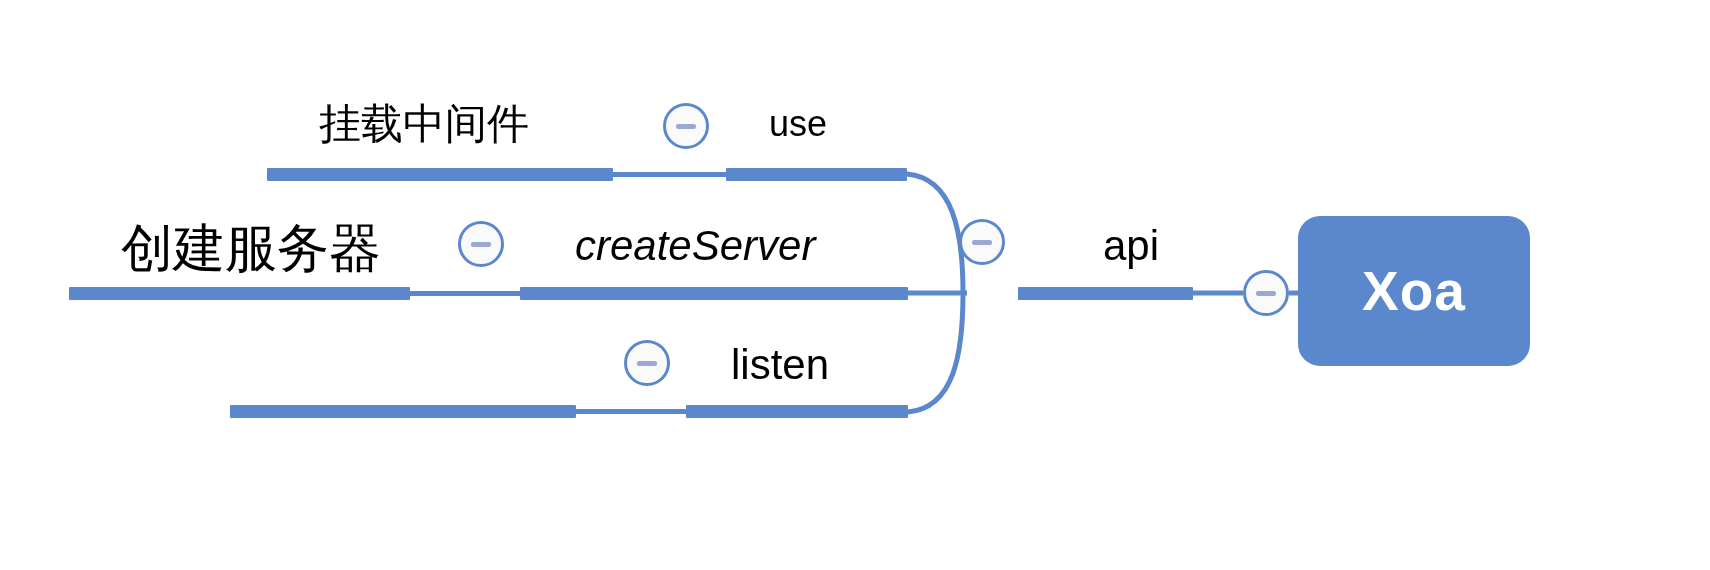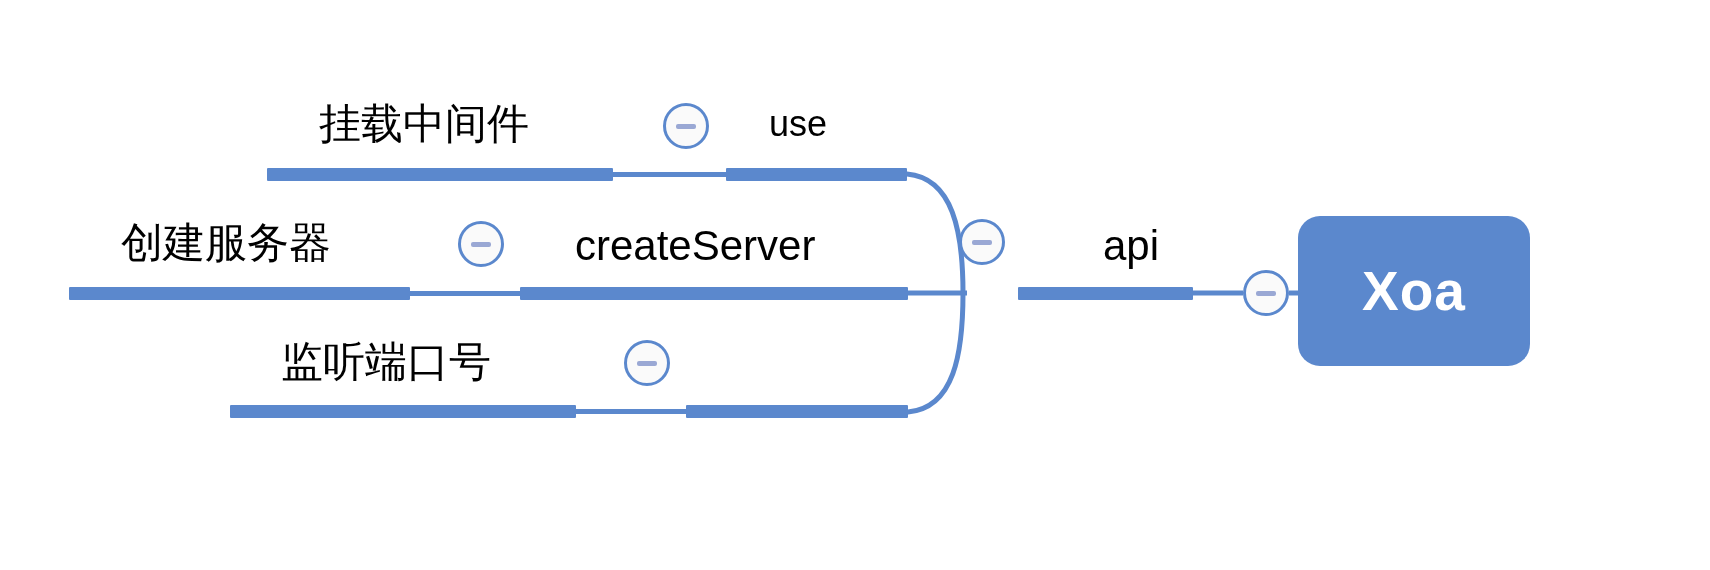--- a/index.html
+++ b/index.html
@@ -84,26 +84,26 @@
 
     <path d="M 1176 293 L 1226 293" stroke="#5b88cd" stroke-width="5" fill="none"></path>
 
     <path d="M 1272 293 L 1282 293" stroke="#5b88cd" stroke-width="5" fill="none"></path>
   </svg>
 
   <div class="node-label cjk" style="left:302px;top:103px;font-size:42px;">挂载中间件</div>
 
   <div class="node-label" style="left:752px;top:106px;font-size:36px;">use</div>
 
-  <div class="node-label cjk" style="left:104px;top:222px;font-size:42px;">创建服务器</div>
+  <div class="node-label cjk" style="left:104px;top:222px;font-size:52px;">创建服务器</div>
 
-  <div class="node-label" style="left:558px;top:225px;font-size:42px;">createServer</div>
+  <div class="node-label" style="left:558px;top:225px;font-size:42px;font-style:italic;">createServer</div>
 
-  <div class="node-label cjk" style="left:264px;top:341px;font-size:42px;">监听端口号</div>
 
+  <div class="node-label" style="left:714px;top:344px;font-size:42px;">listen</div>
 
   <div class="node-label" style="left:1052px;top:225px;font-size:42px;margin-left:34px;">api</div>
 
   <div class="collapse-btn" style="left:646px;top:103px;width:46px;height:46px;">
     <span class="minus" style="width:20px;height:5px;"></span>
   </div>
 
   <div class="collapse-btn" style="left:441px;top:221px;width:46px;height:46px;">
     <span class="minus" style="width:20px;height:5px;"></span>
   </div>

